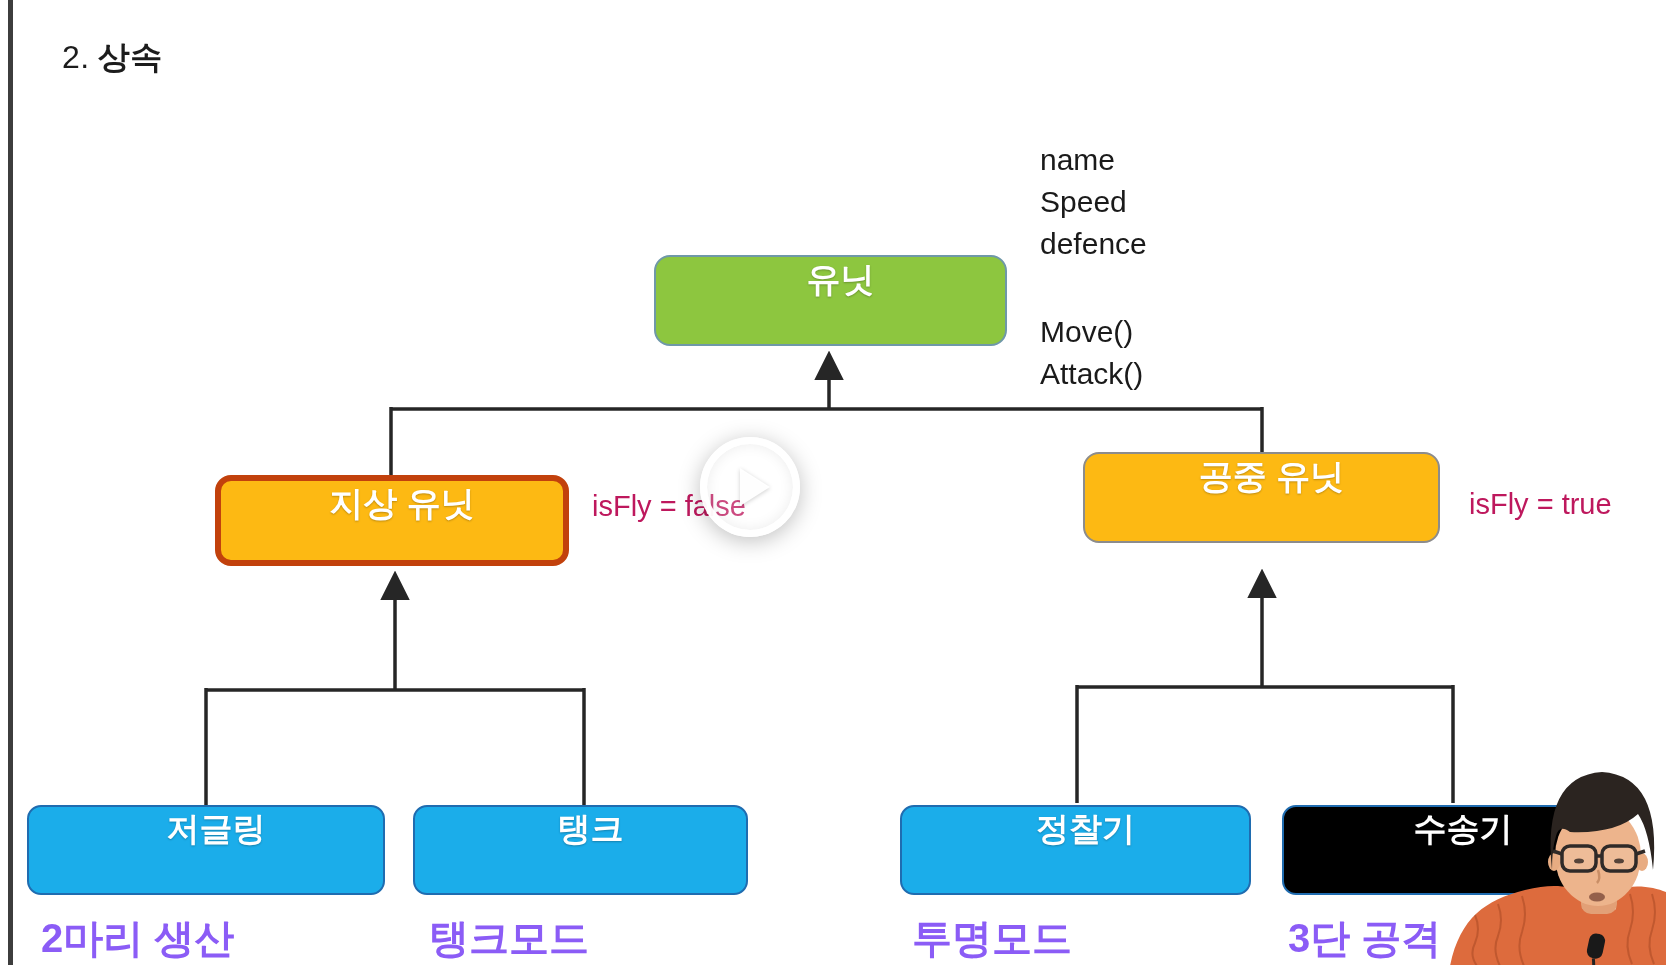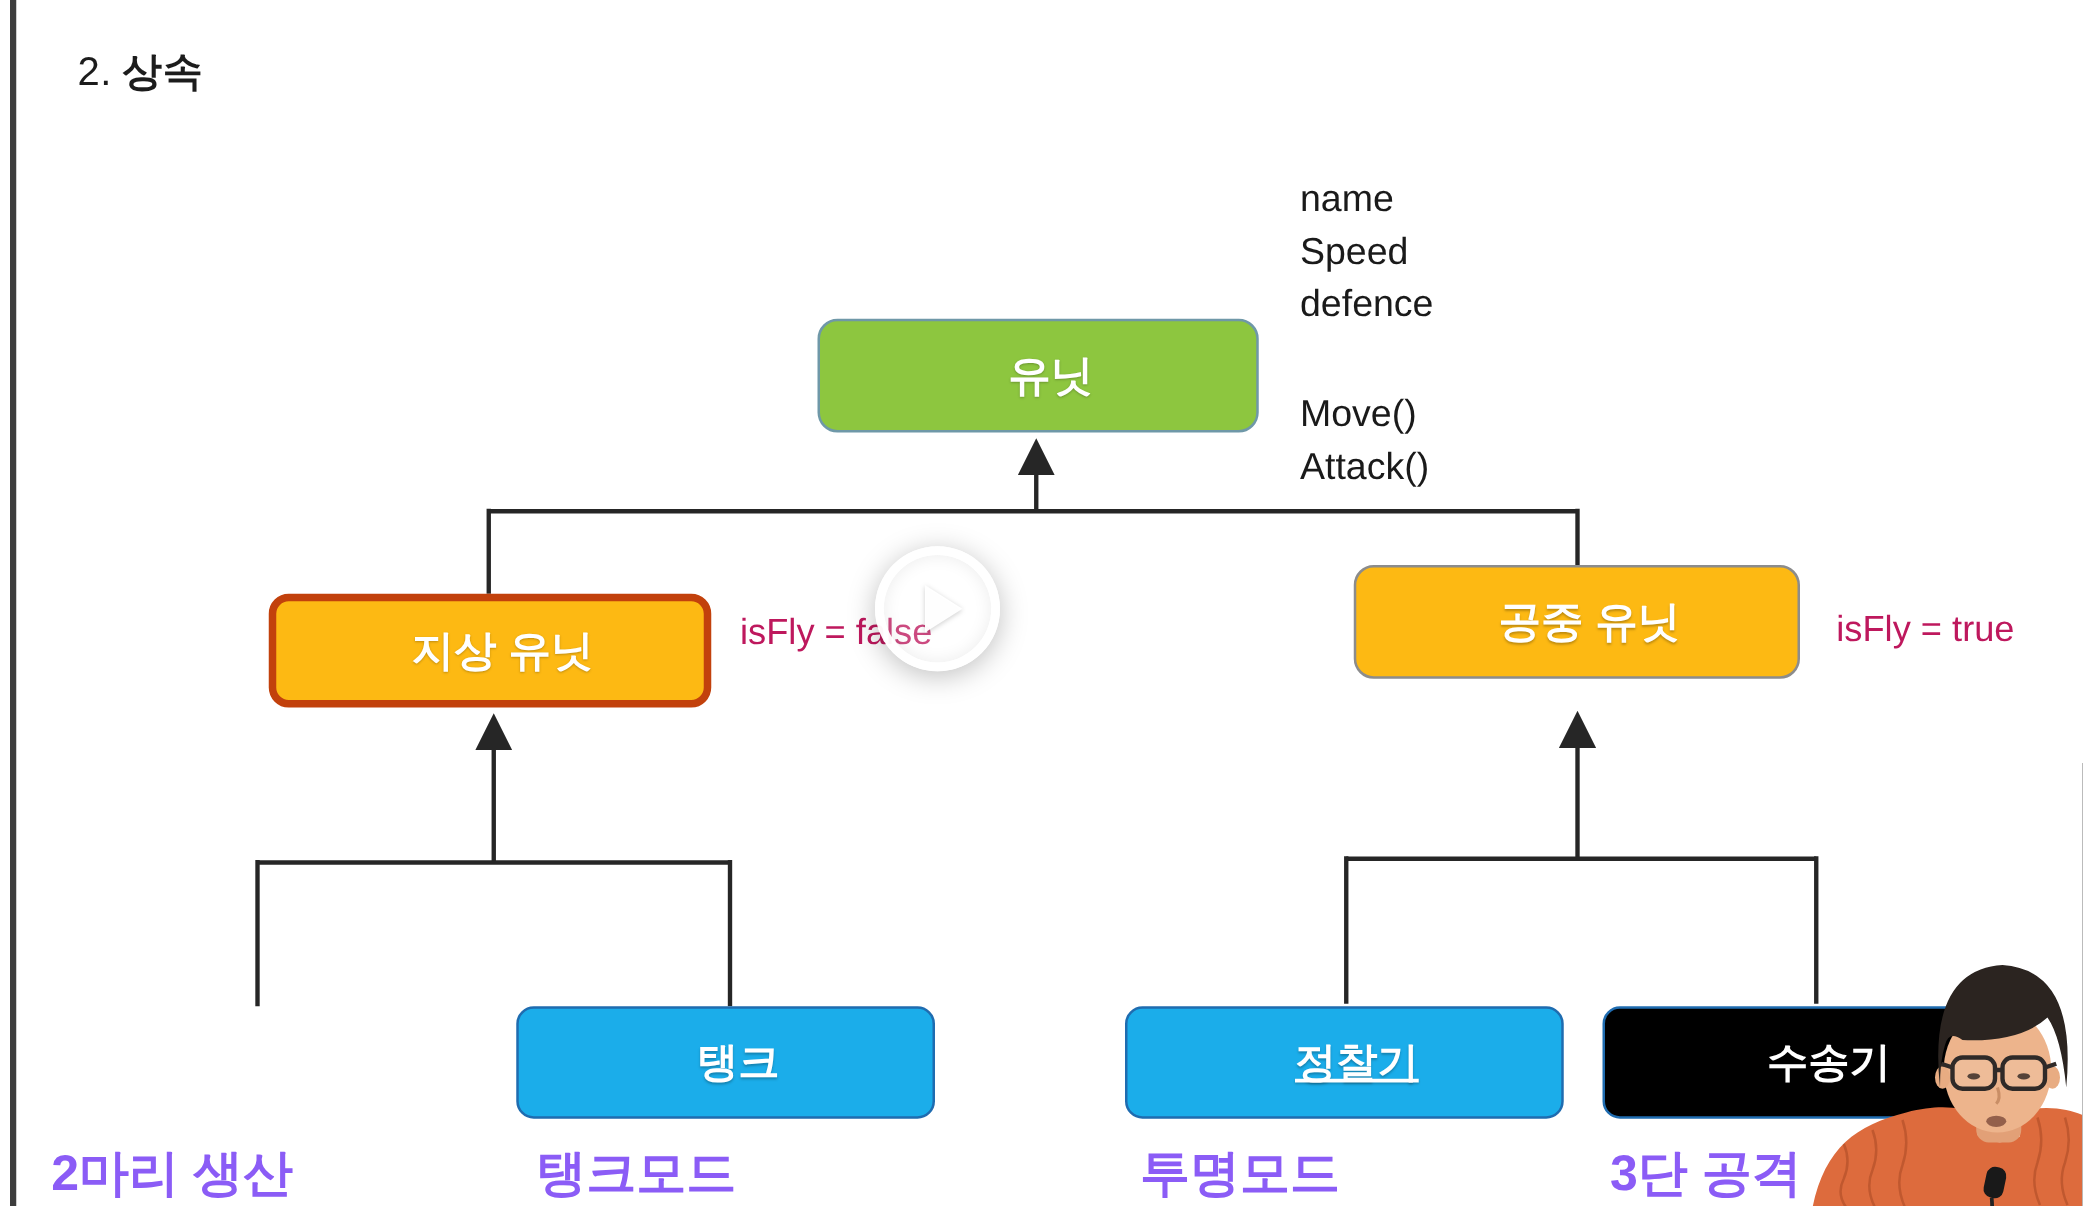--- a/index.html
+++ b/index.html
@@ -6,31 +6,31 @@
   #stage{
     position:relative;width:1666px;height:965px;background:#ffffff;
     overflow:hidden;font-family:"Liberation Sans",sans-serif;color:#1c1c1c;
   }
   .edge-line{position:absolute;left:8px;top:0;width:5px;height:100%;background:#3d3d3d;}
   .slide-title{position:absolute;left:62px;top:36px;font-size:32px;letter-spacing:.5px;}
   .slide-title .num{font-weight:400;}
   .slide-title .txt{font-weight:700;margin-left:8px;}
 
   .node{
-    position:absolute;display:flex;align-items:center;justify-content:center;
+    position:absolute;display:flex;justify-content:center;
     border-radius:16px;color:#fff;font-weight:700;font-size:34px;
     text-shadow:0 1px 2px rgba(0,0,0,.25);box-sizing:border-box;padding-left:20px;
   }
   .root-node{left:654px;top:255px;width:353px;height:91px;border:2px solid #6f98a8;}
   .mid-left{left:215px;top:475px;width:354px;height:91px;border:6px solid #c2410c;}
   .mid-right{left:1083px;top:452px;width:357px;height:91px;border:2px solid #8c8c8c;}
   .leaf{height:90px;top:805px;border:2px solid #1f6cb0;border-radius:14px;font-size:33px;}
   .leaf-0{left:27px;width:358px;}
   .leaf-1{left:413px;width:335px;}
-  .leaf-2{left:900px;width:351px;text-decoration:underline;}
+  .leaf-2{left:900px;width:351px;}
   .leaf-3{left:1282px;width:342px;}
 
   .memberlist{position:absolute;left:1040px;font-size:30px;line-height:42px;color:#1a1a1a;}
   .attrs{top:139px;}
   .methods{top:311px;}
 
   .isfly{position:absolute;font-size:29px;color:#be185d;}
   .isfly-false{left:592px;top:490px;}
   .isfly-true{left:1469px;top:488px;}
 
@@ -110,20 +110,23 @@
   <div class="node mid-left" style="background-color: rgb(253, 185, 19);">
     <span>지상 유닛</span>
   </div>
   <div class="node mid-right" style="background-color: rgb(253, 185, 19);">
     <span>공중 유닛</span>
   </div>
 
   <div class="isfly isfly-false">isFly = false</div>
   <div class="isfly isfly-true">isFly = true</div>
 
+  <div class="node leaf leaf-0" style="background-color: rgb(27, 173, 234);">
+    <span>저글링</span>
+  </div>
   <div class="node leaf leaf-1" style="background-color: rgb(27, 173, 234);">
     <span>탱크</span>
   </div>
   <div class="node leaf leaf-2" style="background-color: rgb(27, 173, 234);">
     <span>정찰기</span>
   </div>
   <div class="node leaf leaf-3" style="background-color: #000000;">
     <span>수송기</span>
   </div>
 

